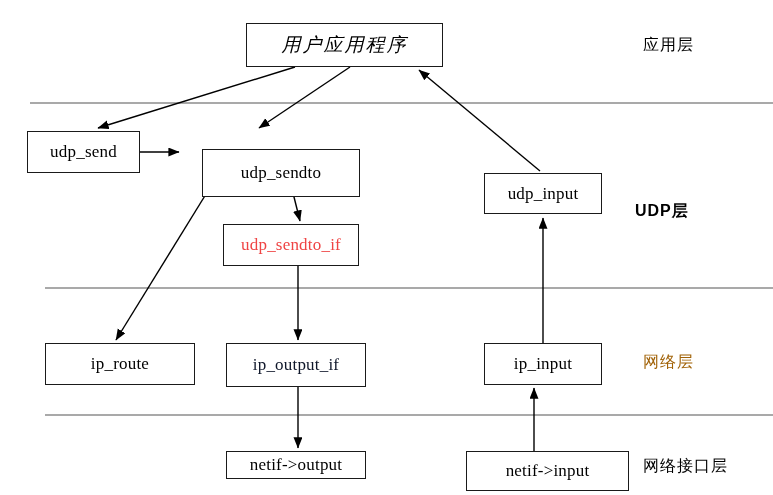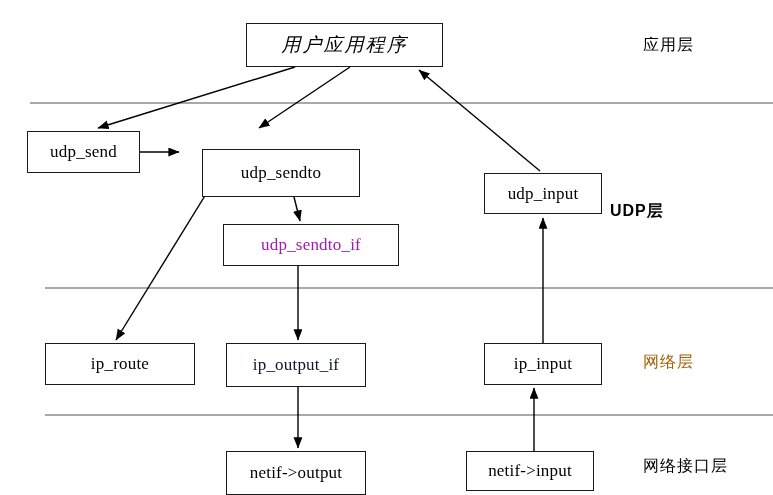--- a/index.html
+++ b/index.html
@@ -95,39 +95,39 @@
       </div>
       <div class="node-box" style="left: 27px; top: 131px; width: 113px; height: 42px; border-color: rgb(26, 26, 26); color: rgb(0, 0, 0);">
         <span>udp_send</span>
       </div>
       <div class="node-box" style="left: 182px; top: 149px; width: 158px; height: 48px; border-color: rgb(26, 26, 26); color: rgb(0, 0, 0); margin-left: 20px;">
         <span>udp_sendto</span>
       </div>
       <div class="node-box" style="left: 484px; top: 173px; width: 118px; height: 41px; border-color: rgb(26, 26, 26); color: rgb(0, 0, 0);">
         <span>udp_input</span>
       </div>
-      <div class="node-box" style="left: 223px; top: 224px; width: 176px; height: 42px; border-color: rgb(26, 26, 26); color: #a21caf;">
+      <div class="node-box" style="left: 223px; top: 224px; width: 136px; height: 42px; border-color: rgb(26, 26, 26); color: #ef4444;">
         <span>udp_sendto_if</span>
       </div>
       <div class="node-box" style="left: 45px; top: 343px; width: 150px; height: 42px; border-color: rgb(26, 26, 26); color: rgb(0, 0, 0);">
         <span>ip_route</span>
       </div>
       <div class="node-box" style="left: 226px; top: 343px; width: 140px; height: 44px; border-color: rgb(26, 26, 26); color: #0f172a;">
         <span>ip_output_if</span>
       </div>
       <div class="node-box" style="left: 484px; top: 343px; width: 118px; height: 42px; border-color: rgb(26, 26, 26); color: rgb(0, 0, 0);">
         <span>ip_input</span>
       </div>
-      <div class="node-box" style="left: 226px; top: 451px; width: 140px; height: 44px; border-color: rgb(26, 26, 26); color: rgb(0, 0, 0);">
+      <div class="node-box" style="left: 226px; top: 451px; width: 140px; height: 28px; border-color: rgb(26, 26, 26); color: rgb(0, 0, 0);">
         <span>netif-&gt;output</span>
       </div>
-      <div class="node-box" style="left: 466px; top: 451px; width: 128px; height: 40px; border-color: rgb(26, 26, 26); color: rgb(0, 0, 0);">
+      <div class="node-box" style="left: 466px; top: 451px; width: 163px; height: 40px; border-color: rgb(26, 26, 26); color: rgb(0, 0, 0);">
         <span>netif-&gt;input</span>
       </div>
     </div>
   <div id="label-group">
       <div class="layer-label" style="left: 632px; top: 35px; color: rgb(0, 0, 0);">应用层</div>
-      <div class="layer-label bold" style="left: 599px; top: 201px; color: rgb(0, 0, 0);">UDP层</div>
+      <div class="layer-label bold" style="left: 624px; top: 201px; color: rgb(0, 0, 0);">UDP层</div>
       <div class="layer-label" style="left: 632px; top: 352px; color: #a16207;">网络层</div>
       <div class="layer-label" style="left: 632px; top: 456px; color: rgb(0, 0, 0);">网络接口层</div>
     </div>
 
 </div>
 
 </body></html>

